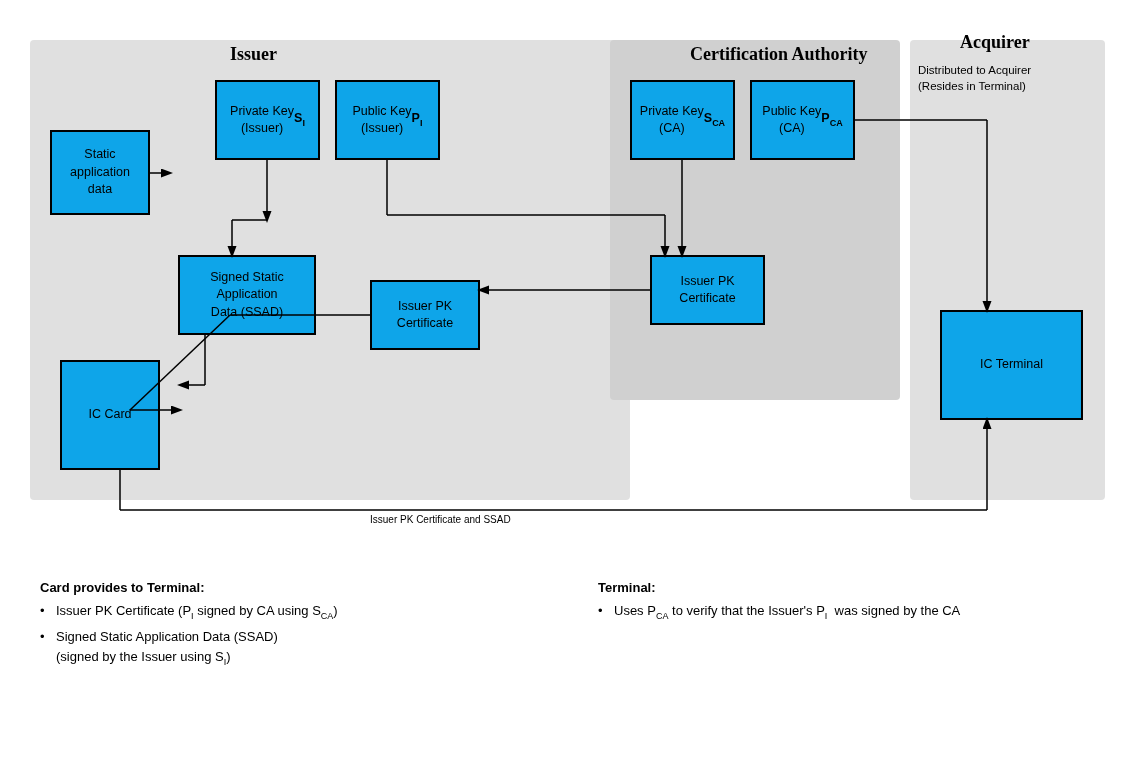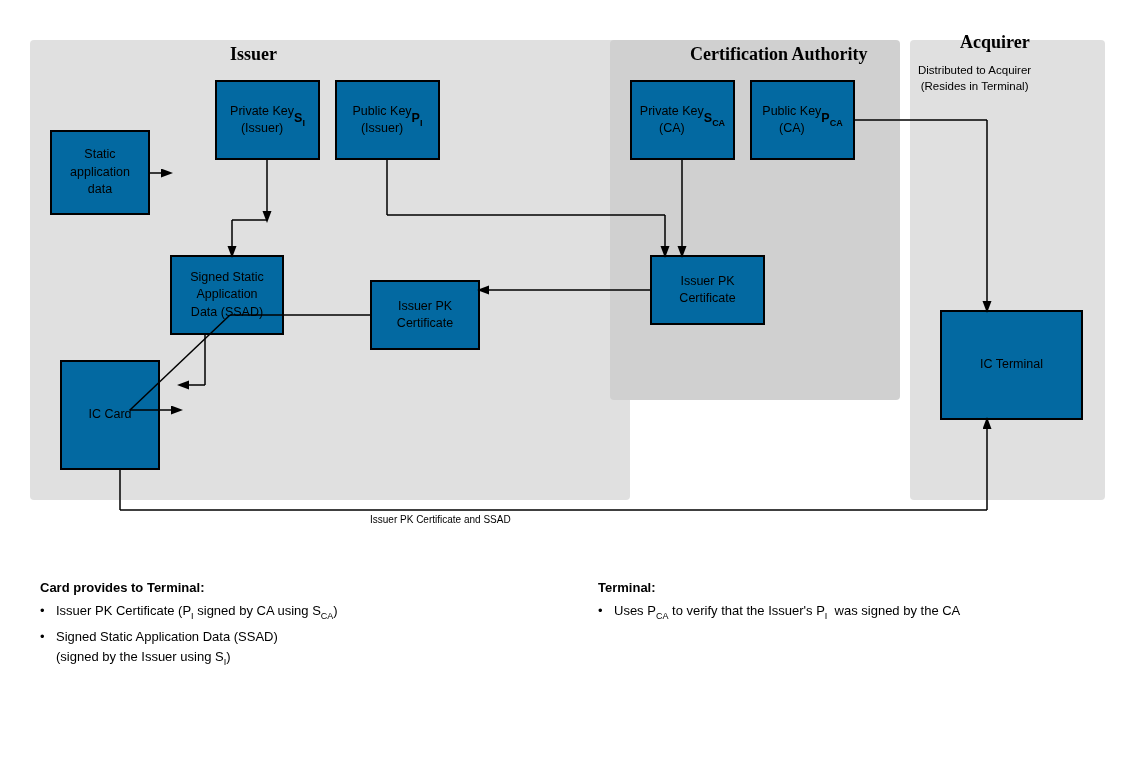--- a/index.html
+++ b/index.html
@@ -59,21 +59,21 @@
       position: absolute;
       font-weight: bold;
       font-size: 18px;
       text-align: center;
       font-family: Liberation Serif, serif;
     }
 
     
     .box {
       position: absolute;
-      background: #0369a1;
+      background: #0ea5e9;
       border: 2px solid #000;
       display: flex;
       align-items: center;
       justify-content: center;
       text-align: center;
       font-size: 12.5px;
       line-height: 1.4;
       padding: 6px;
     }
 
@@ -139,35 +139,35 @@
 
   <div class="diagram-area">
 
     <div class="bg-issuer"></div>
     <div class="bg-ca"></div>
     <div class="bg-acquirer"></div>
 
     <div class="section-label" style="left:200px; top:24px;">Issuer</div>
     <div class="section-label" style="left:660px; top:24px;">Certification Authority</div>
     <div class="section-label" style="left:930px; top:12px;">Acquirer</div>
-    <div style="position:absolute; left:888px; top:42px; font-size:11.5px; text-align:center; line-height:1.4;">Distributed to Acquirer<br>(Resides in Terminal)</div>
+    <div style="position:absolute; left:888px; top:42px; font-size:11.5px; line-height:1.4;">Distributed to Acquirer<br>(Resides in Terminal)</div>
 
     <div class="box" style="left:20px; top:110px; width:100px; height:85px;">
       Static<br>application<br>data
     </div>
 
     <div class="box" style="left:185px; top:60px; width:105px; height:80px;">
       Private Key<br>(Issuer)<br><b>S<sub>I</sub></b>
     </div>
 
     <div class="box" style="left:305px; top:60px; width:105px; height:80px;">
       Public Key<br>(Issuer)<br><b>P<sub>I</sub></b>
     </div>
 
-    <div class="box" style="left:140px; top:235px; width:114px; height:80px;">
+    <div class="box" style="left:148px; top:235px; width:138px; height:80px;">
       Signed Static<br>Application<br>Data (SSAD)
     </div>
 
     <div class="box" style="left:340px; top:260px; width:110px; height:70px;">
       Issuer PK<br>Certificate
     </div>
 
     <div class="box" style="left:600px; top:60px; width:105px; height:80px;">
       Private Key<br>(CA)<br><b>S<sub>CA</sub></b>
     </div>

